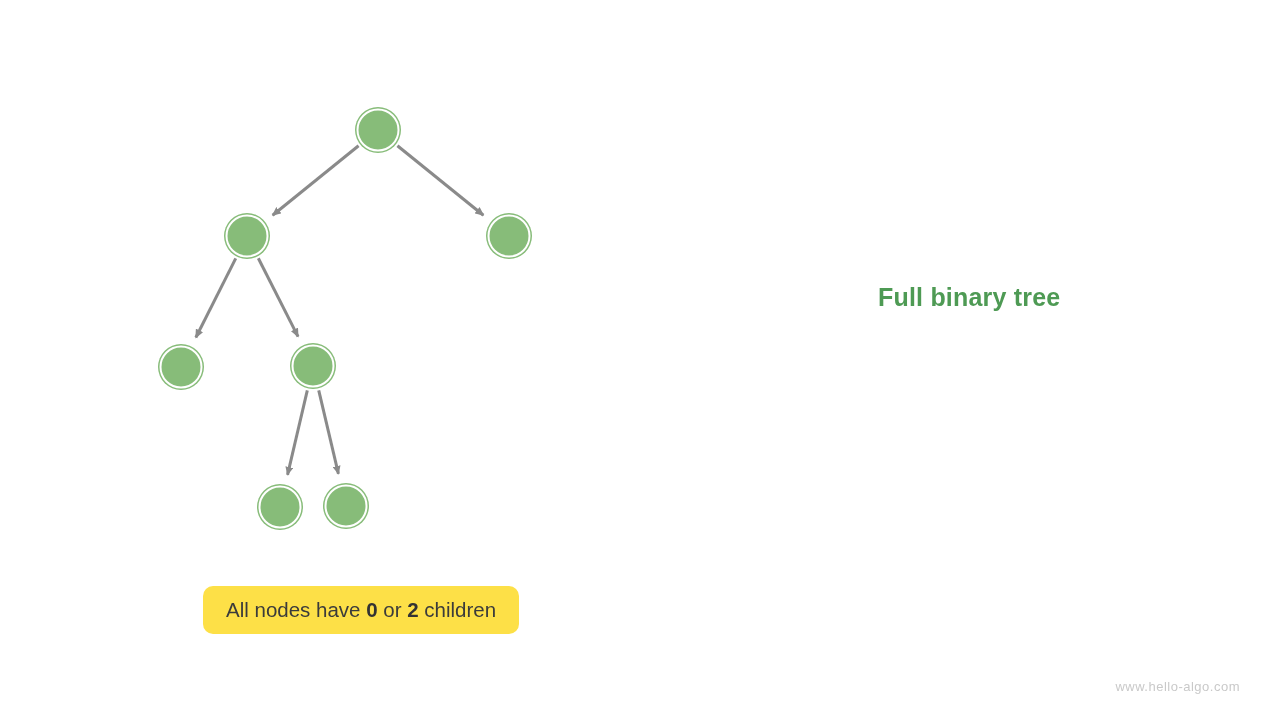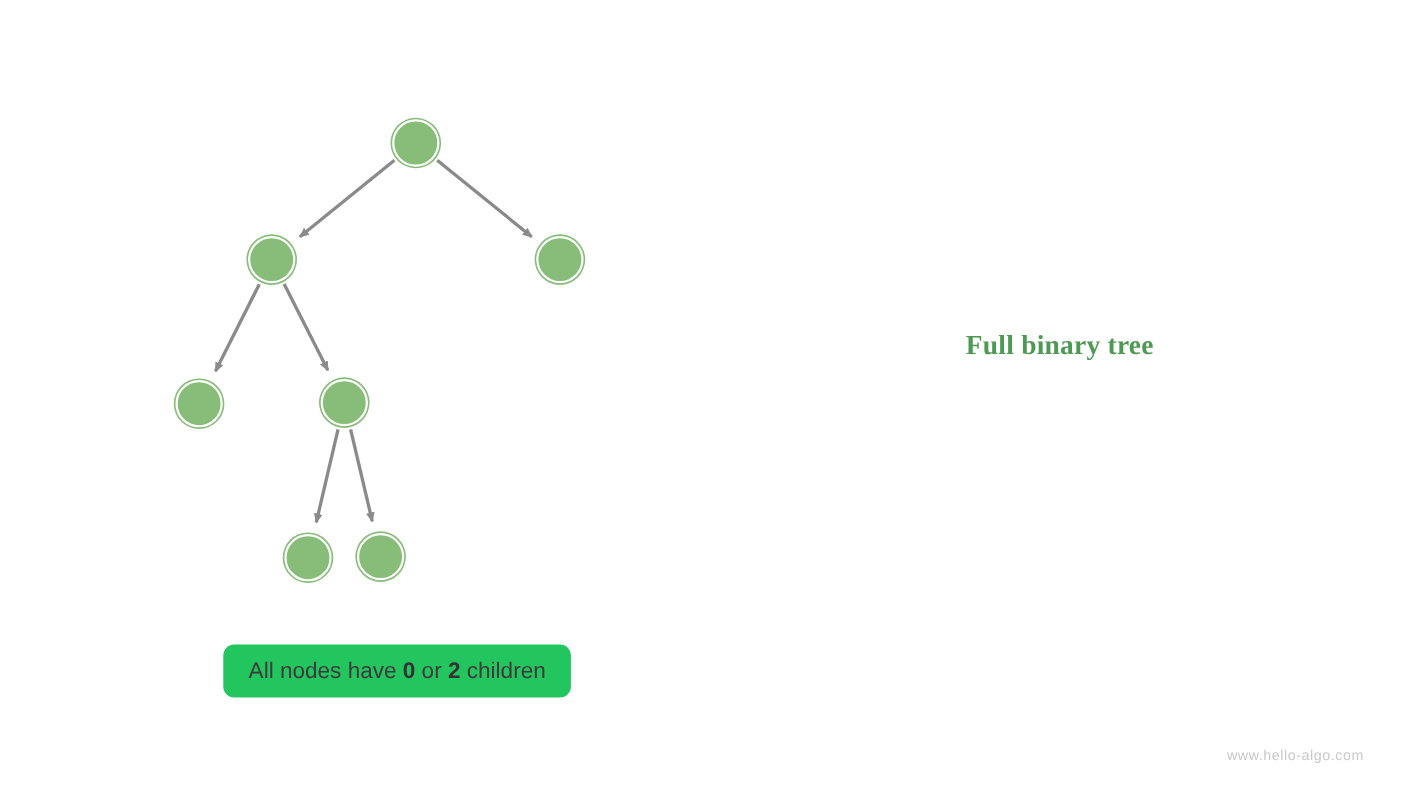--- a/index.html
+++ b/index.html
@@ -16,34 +16,33 @@
     background: #ffffff;
   }
   .tree-svg {
     position: absolute;
     left: 0;
     top: 0;
   }
   .diagram-title {
     position: absolute;
     left: 878px;
-    top: 301px;
+    top: 283px;
     font-size: 25px;
     font-weight: bold;
     letter-spacing: 0.2px;
     white-space: nowrap;
-    font-family: Liberation Serif, serif;
   }
   .caption-pill {
     position: absolute;
     left: 203px;
     top: 586px;
     height: 48px;
     padding: 0 23px;
-    background: #22c55e;
+    background: #fde047;
     border-radius: 10px;
     display: flex;
     align-items: center;
     font-size: 20.5px;
     color: #3b3b3b;
     white-space: pre;
   }
   .caption-pill b {
     font-weight: bold;
     color: #333333;

